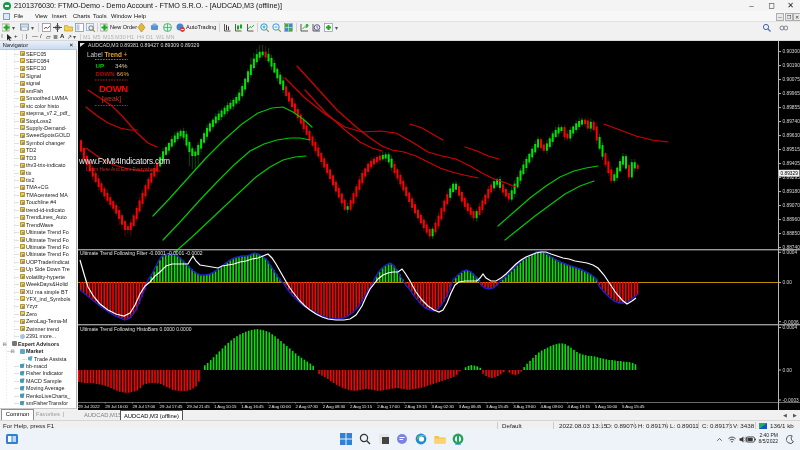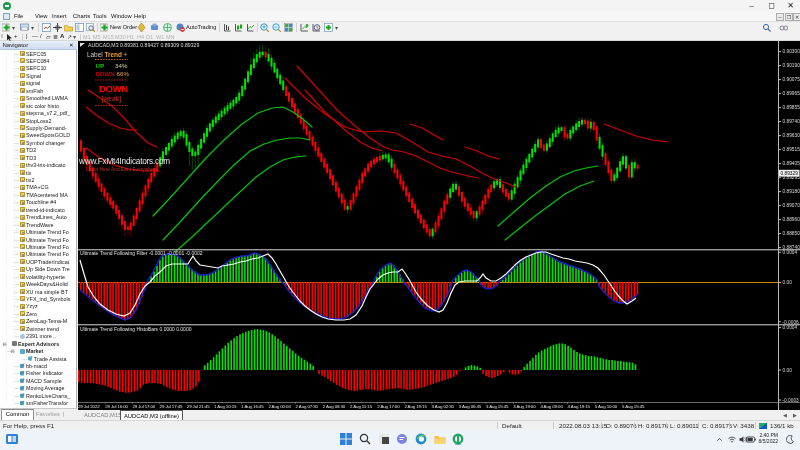--- a/index.html
+++ b/index.html
@@ -72,20 +72,21 @@
 
 .taskbar { position:absolute; left:0; top:429px; width:800px; height:21px; background:#eef3f9; }
 .tbicon { position:absolute; top:4px; width:12px; height:12px; }
 .tray { position:absolute; right:22px; top:4px; font-size:5px; color:#222; text-align:right; line-height:5.5px; }
 </style></head>
 <body>
 <div id="stage">
 
 <div class="titlebar">
   <div class="tico"></div>
+  <div class="ttext">2101376030: FTMO-Demo - Demo Account - FTMO S.R.O. - [AUDCAD,M3 (offline)]</div>
   <div class="wbtn" style="left:746px;">–</div>
   <div class="wbtn" style="left:766px;">◻</div>
   <div class="wbtn" style="left:785px;">✕</div>
 </div>
 
 <div class="menubar">
   <div class="mico"></div>
   <div class="menu" style="left:14px;">File</div>
   <div class="menu" style="left:35px;">View</div>
   <div class="menu" style="left:52px;">Insert</div>

